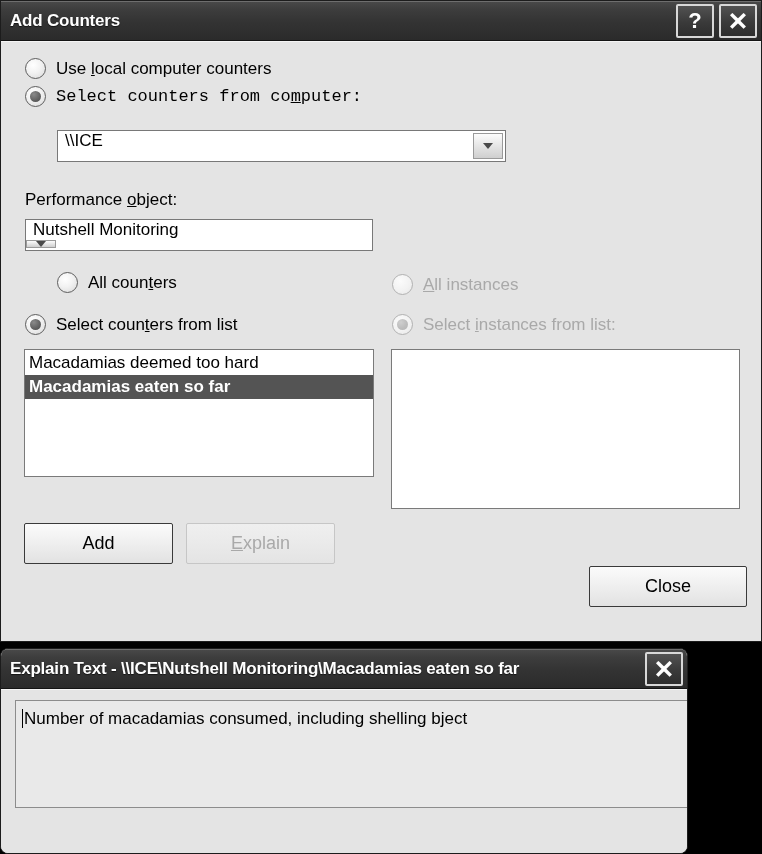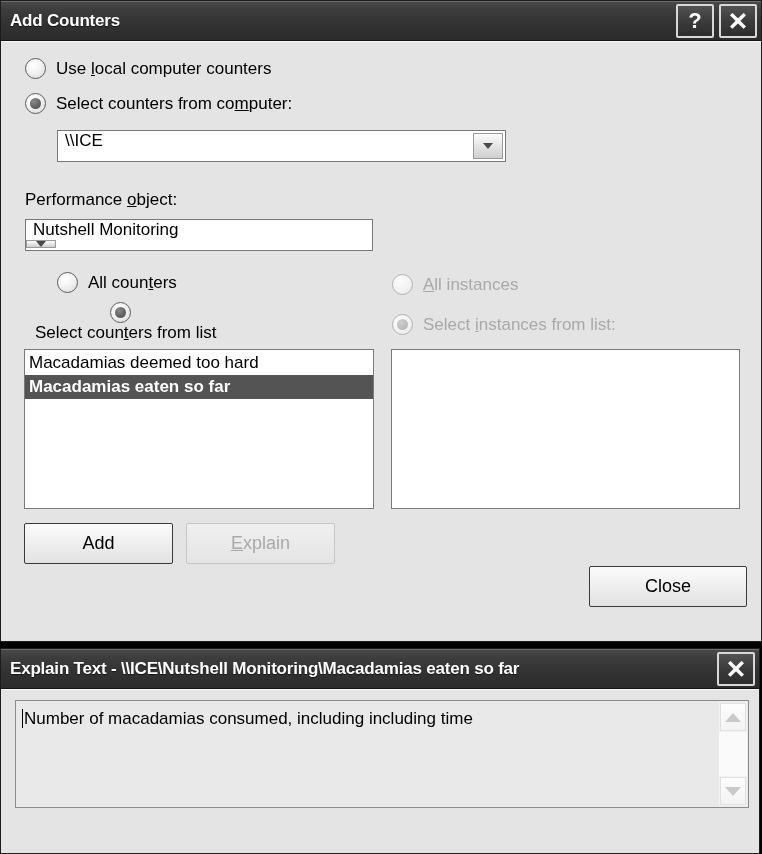--- a/index.html
+++ b/index.html
@@ -203,21 +203,21 @@
     cursor: pointer;
   }
   .btn.disabled {
     border: 1px solid #c6c6c6;
     color: #a9a9a9;
     background: linear-gradient(to bottom, #efefef 0%, #eaeaea 50%, #e4e4e4 100%);
     cursor: default;
   }
 
   
-  .w2 { left: 0; top: 648px; width: 760px; height: 206px; }
+  .w2 { left: 0; top: 648px; width: 688px; height: 206px; border-radius: 8px; }
   .w2-body {
     position: relative;
     height: 164px;
     background: #e4e4e4;
     border-top: 1px solid #f4f4f4;
   }
   .explain-box {
     position: absolute;
     left: 14px; top: 10px;
     width: 734px; height: 108px;
@@ -283,21 +283,21 @@
     </div>
   </div>
 
   <div class="w1-body">
 
     <div class="row" style="left:24px; top:16px;">
       <span class="radio"></span>
       <span class="lbl"><span>Use </span><span class="u">l</span><span>ocal computer counters</span></span>
     </div>
 
-    <div class="row" style="left:24px; top:51px;">
+    <div class="row" style="left:24px; top:44px;font-family:Liberation Mono, monospace;">
       <span class="radio checked"></span>
       <span class="lbl"><span>Select counters from co</span><span class="u">m</span><span>puter:</span></span>
     </div>
 
     <div class="combo" style="left:56px; top:88px; width:449px; height:32px;">
       <span class="combo-val">\\ICE</span>
       <span class="combo-arrow">
           <span class="chev"></span>
         </span>
     </div>
@@ -309,36 +309,36 @@
       <span class="combo-arrow">
           <span class="chev"></span>
         </span>
     </div>
 
     <div class="row" style="left:24px; top:230px;margin-left:32px;">
       <span class="radio"></span>
       <span class="lbl"><span>All coun</span><span class="u">t</span><span>ers</span></span>
     </div>
 
-    <div class="row" style="left:24px; top:260px;flex-direction:column;">
+    <div class="row" style="left:24px; top:272px;">
       <span class="radio checked"></span>
       <span class="lbl"><span>Select coun</span><span class="u">t</span><span>ers from list</span></span>
     </div>
 
     <div class="row" style="left:391px; top:232px;">
       <span class="radio disabled"></span>
       <span class="lbl disabled"><span></span><span class="u">A</span><span>ll instances</span></span>
     </div>
 
     <div class="row" style="left:391px; top:272px;">
       <span class="radio disabled checked"></span>
       <span class="lbl disabled"><span>Select </span><span class="u">i</span><span>nstances from list:</span></span>
     </div>
 
-    <div class="listbox" style="left:23px; top:307px; width:350px; height:160px;">
+    <div class="listbox" style="left:23px; top:307px; width:350px; height:128px;">
       <div class="list-item">Macadamias deemed too hard</div>
       <div class="list-item selected">Macadamias eaten so far</div>
     </div>
 
     <div class="listbox" style="left:390px; top:307px; width:349px; height:160px;"></div>
 
     <div class="btn" style="left:23px; top:481px; width:149px; height:41px;">Add</div>
 
     <div class="btn disabled" style="left:185px; top:481px; width:149px; height:41px;">
         <span><span></span><span class="u">E</span><span>xplain</span></span>
@@ -353,21 +353,21 @@
 
   <div class="titlebar">
     <div class="title-text">Explain Text - \\ICE\Nutshell Monitoring\Macadamias eaten so far</div>
     <div class="title-buttons">
       <div class="tbtn x-glyph">✕</div>
     </div>
   </div>
 
   <div class="w2-body">
     <div class="explain-box">
-      <div class="explain-text"><span class="caret"></span><span>Number of macadamias consumed, including including time</span></div>
+      <div class="explain-text"><span class="caret"></span><span>Number of macadamias consumed, including shelling bject</span></div>
       <div class="scrollbar">
         <div class="sb-btn">
             <span class="sb-chev up"></span>
           </div>
         <div class="sb-track"></div>
         <div class="sb-btn">
             <span class="sb-chev down"></span>
           </div>
       </div>
     </div>

